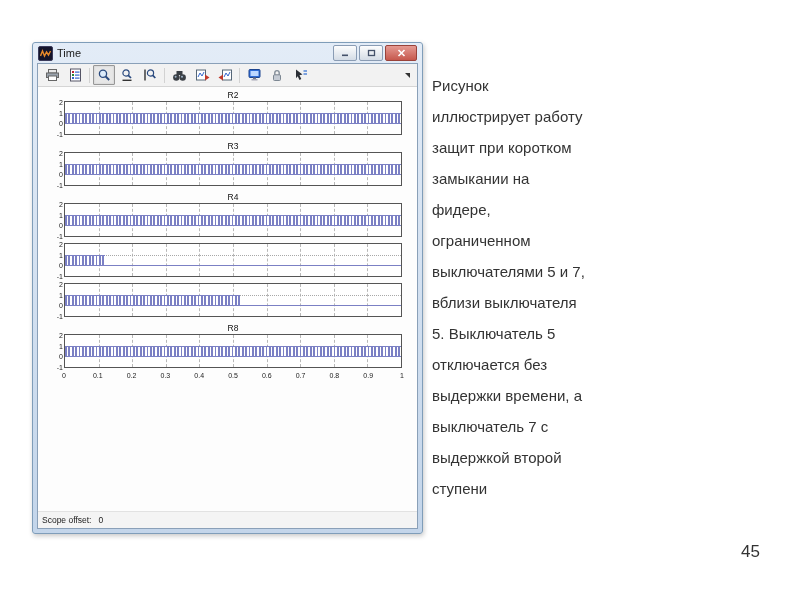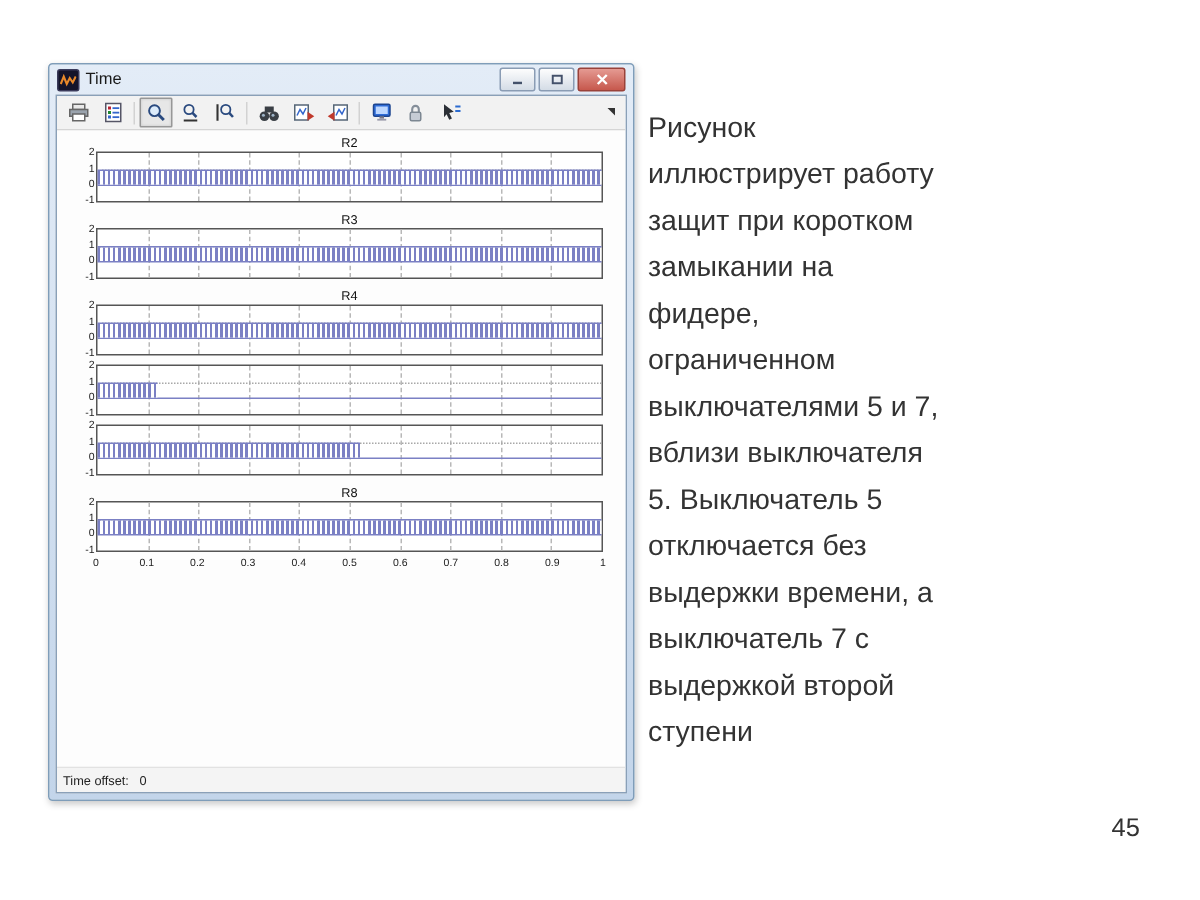--- a/index.html
+++ b/index.html
@@ -42,21 +42,21 @@
   .hgrid1{position:absolute;left:0;right:0;top:33.33%;border-top:1px dotted #a8a8a8;}
   .baseline{position:absolute;left:0;right:0;top:66.4%;height:1px;}
   .band{position:absolute;left:0;top:33.33%;height:33.6%;box-sizing:border-box;}
   .xrow{position:relative;margin-left:26px;width:338px;height:11px;margin-top:-3px;}
   .xtick{position:absolute;transform:translateX(-50%);font-size:7px;color:#222;top:1px;}
 
   .statusbar{height:16px;flex:0 0 auto;font-size:8.5px;color:#222;display:flex;align-items:center;
     gap:7px;padding-left:4px;background:#f4f4f4;border-top:1px solid #e2e2e2;}
 
   
-  .caption{position:absolute;left:432px;top:70px;width:336px;font-size:19px;line-height:31px;
+  .caption{position:absolute;left:432px;top:70px;width:336px;font-size:15px;line-height:31px;
     color:#333;white-space:pre-line;}
   .page-number{position:absolute;left:741px;top:542px;font-size:17px;color:#333;}
 </style>
 </head>
 <body>
 
 <div class="scope-window">
 
   <div class="titlebar">
     <span class="app-icon">
@@ -322,21 +322,21 @@
           <span class="xtick" style="left: 50%;">0.5</span>
           <span class="xtick" style="left: 60%;">0.6</span>
           <span class="xtick" style="left: 70%;">0.7</span>
           <span class="xtick" style="left: 80%;">0.8</span>
           <span class="xtick" style="left: 90%;">0.9</span>
           <span class="xtick" style="left: 100%;">1</span>
         </div>
     </div>
 
     <div class="statusbar">
-      <span>Time offset:</span>
+      <span>Scope offset:</span>
       <span>0</span>
     </div>
 
   </div>
 </div>
 
 <div class="caption">Рисунок
 иллюстрирует работу
 защит при коротком
 замыкании на

